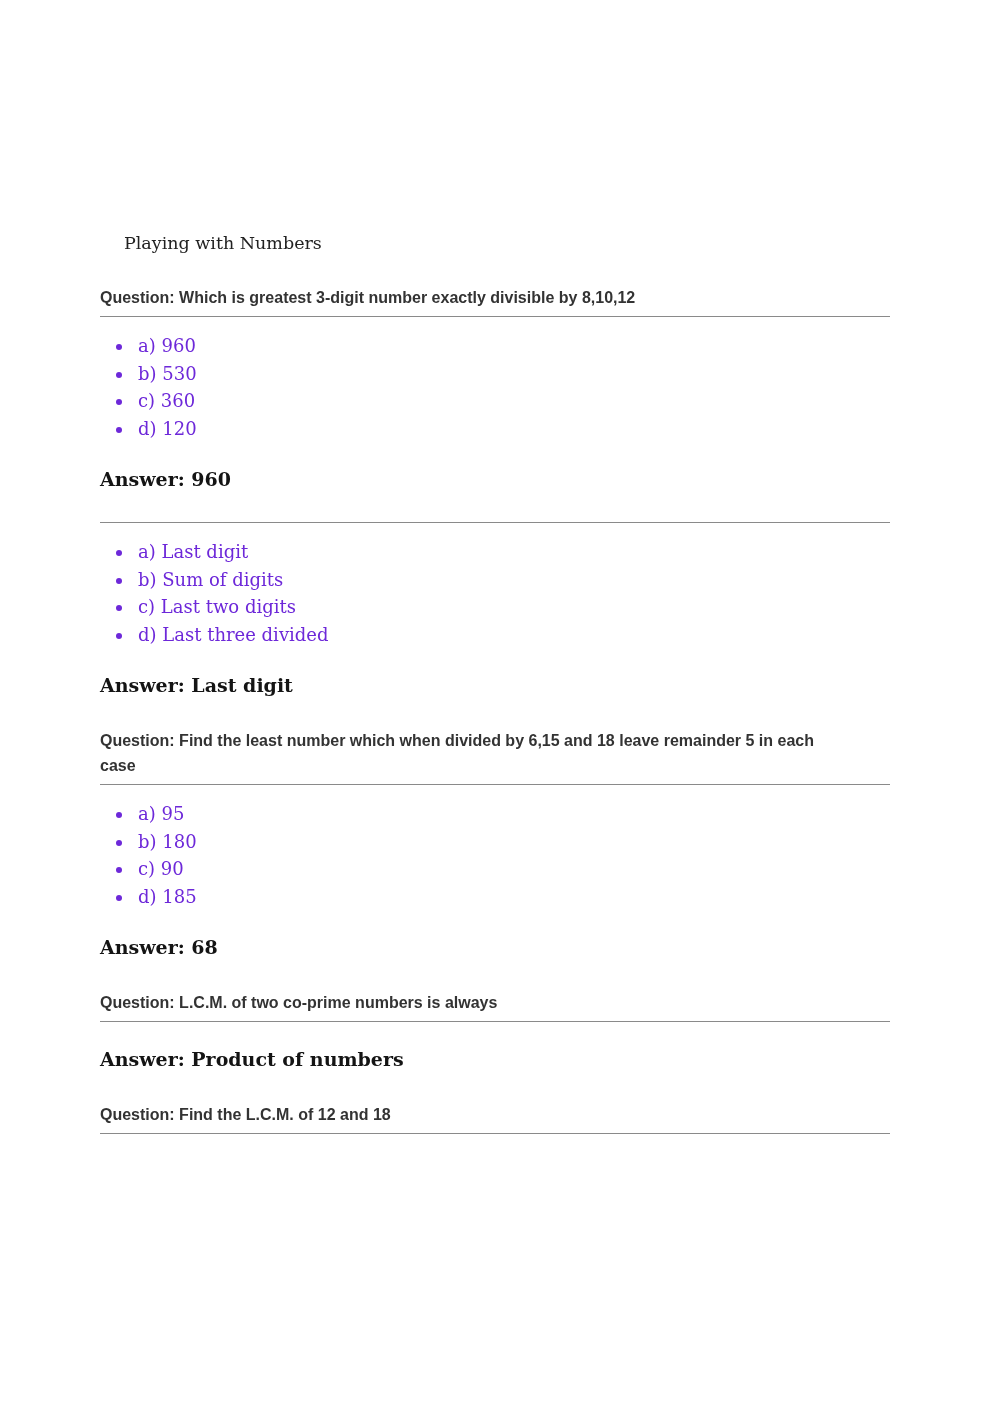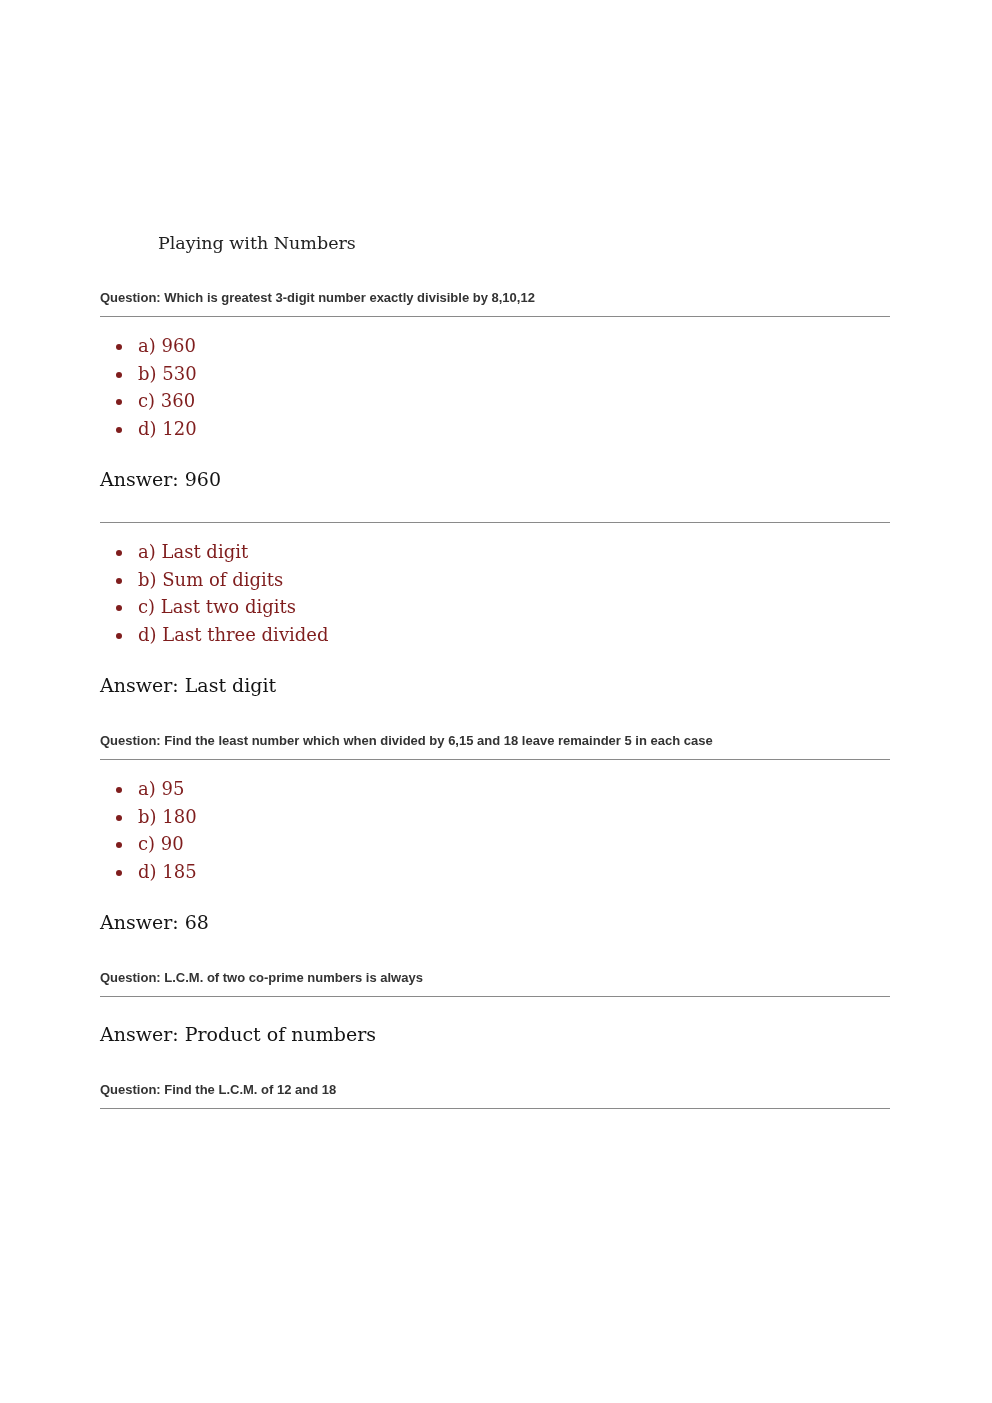--- a/index.html
+++ b/index.html
@@ -12,58 +12,58 @@
   .page {
     width: 992px;
     height: 1403px;
     padding: 233px 102px 0 100px;
     background: #ffffff;
   }
   .doc-title {
     font-family: "DejaVu Serif", "Liberation Serif", serif;
     font-size: 17.5px;
     color: #222222;
-    margin-left: 58px;
+    margin-left: 24px;
     margin-bottom: 32px;
   }
   .question-block {
     margin-top: 32px;
   }
   .question-block:first-of-type {
     margin-top: 0;
   }
   .question-heading {
     font-family: "Liberation Sans", "DejaVu Sans", sans-serif;
     font-weight: bold;
-    font-size: 13px;
+    font-size: 16px;
     line-height: 25px;
     color: #333333;
     max-width: 745px;
     padding-bottom: 6px;
   }
   .rule {
     width: 100%;
     border-bottom: 1px solid #8a8a8a;
   }
   ul.options {
     margin: 15px 0 0 0;
     padding-left: 34px;
     list-style: disc;
   }
   ul.options li {
     font-family: "DejaVu Serif", "Liberation Serif", serif;
     font-size: 18px;
     line-height: 27.5px;
-    color: #7f1d1d;
+    color: #6d28d9;
     padding-left: 4px;
   }
   .answer {
     margin-top: 26px;
     font-family: "DejaVu Serif", "Liberation Serif", serif;
-    font-weight: normal;
+    font-weight: bold;
     font-size: 19px;
     color: #141414;
   }
 </style>
 </head>
 <body>
 
 <div class="page">
   <div class="doc-title">Playing with Numbers</div>
   <div id="questions-container">

